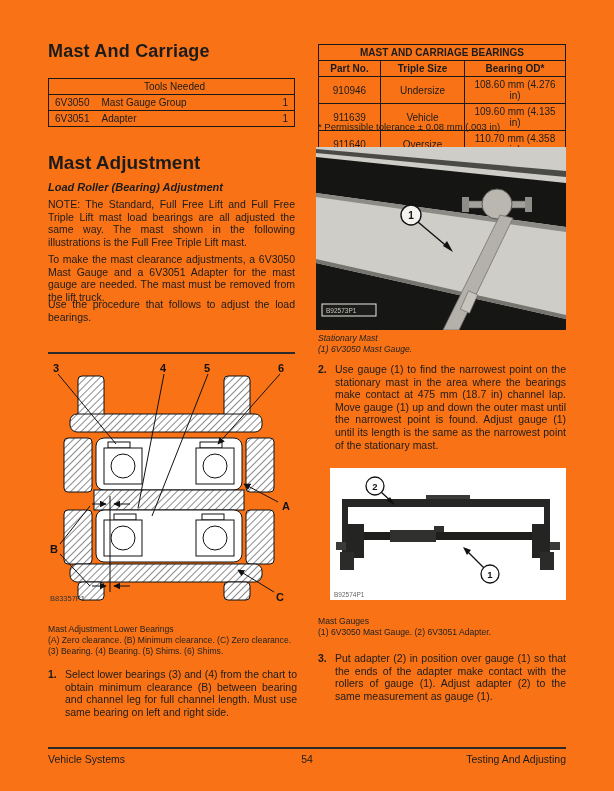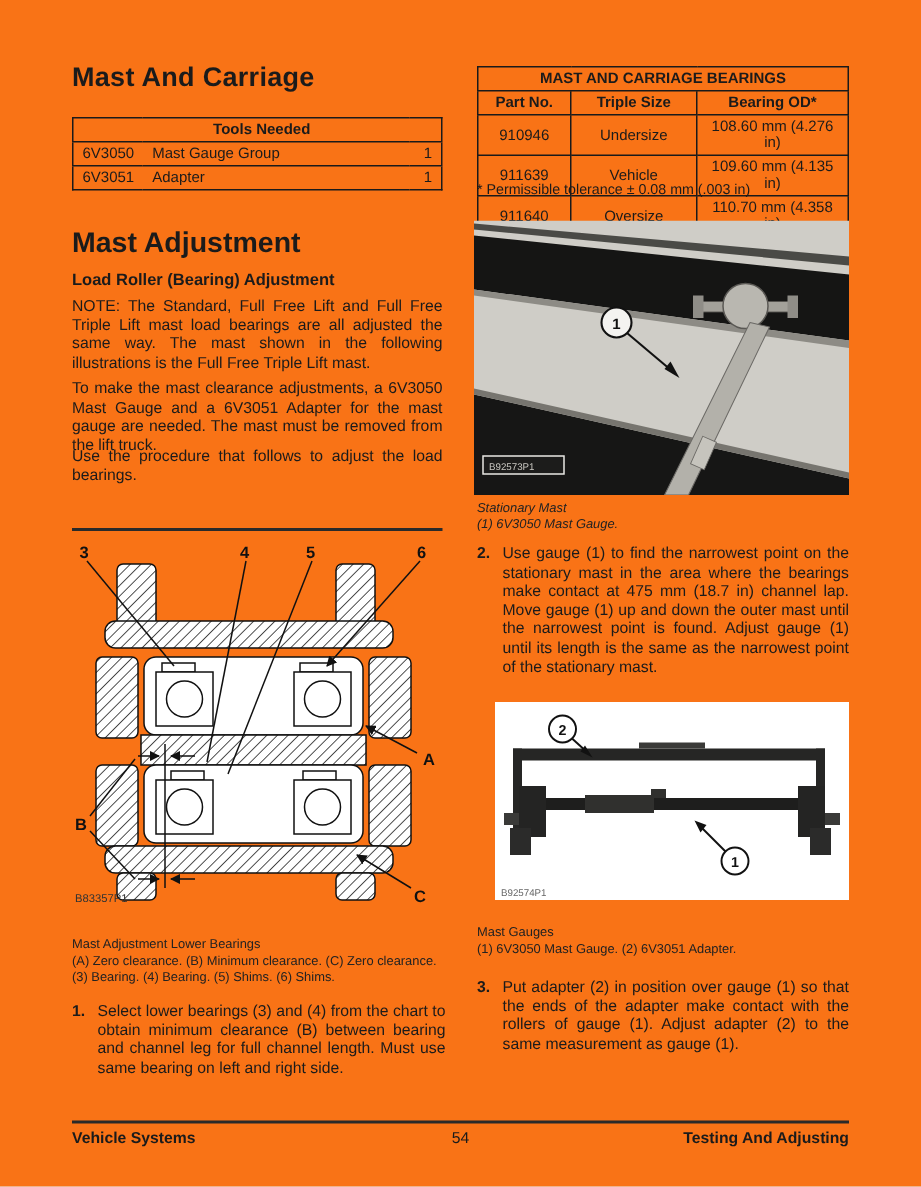--- a/index.html
+++ b/index.html
@@ -15,29 +15,29 @@
   .h3 { font-size:11px; font-weight:bold; }
   .body-text { font-size:10.5px; line-height:12.6px; text-align:justify; }
   .note-label { font-weight:normal; }
   .step { display:flex; }
   .step-num { font-weight:bold; font-size:10.5px; width:17px; flex:none; }
   .step-text { flex:1; font-size:10.5px; line-height:12.6px; text-align:justify; }
   .caption { font-size:8.6px; line-height:10.8px; color:#222; }
   table { border-collapse:collapse; width:100%; font-size:10px; color:#1b1b1b; }
   .tools-table table, .tools-table { border:1.3px solid #1a1a1a; }
   .tools-table td, .tools-table th { border-top:1px solid #1a1a1a; padding:2px 6px; height:15px; }
-  .tools-table th { border-top:none; text-align:center; font-weight:bold;padding-left:12px; }
+  .tools-table th { border-top:none; text-align:center; font-weight:normal;padding-left:12px; }
   .tools-table .c-part { width:46px; }
   .tools-table .c-qty { width:22px; text-align:right; }
   .bear-table, .bear-table th, .bear-table td { border:1px solid #1a1a1a; }
   .bear-table th, .bear-table td { padding:2px 3px; text-align:center; height:15px; }
   .bear-table .tbl-title { font-weight:bold; }
   .rule { background:#2a2a2a; height:2px; }
   .footnote { font-size:9.5px; }
-  .footer-text { font-size:10.5px; font-weight:bold; }
+  .footer-text { font-size:10.5px; font-weight:normal; }
   .footer-center { font-weight:normal; }
   svg text { font-family:"Liberation Sans", sans-serif; }
 </style>
 </head>
 <body>
 
 <div class="page">
 
   <div class="abs h1" style="left:48px; top:41px;">Mast And Carriage</div>
 
@@ -53,21 +53,21 @@
     </tr>
     <tr>
       <td class="c-part">6V3051</td>
       <td>Adapter</td>
       <td class="c-qty">1</td>
     </tr>
   </tbody>
     </table>
 
   <div class="abs h2" style="left:48px; top:152px;">Mast Adjustment</div>
-  <div class="abs h3" style="left:48px; top:181px;">Load Roller (Bearing) Adjustment</div>
+  <div class="abs h3" style="left:48px; top:181px;font-style:italic;">Load Roller (Bearing) Adjustment</div>
 
   <div class="abs body-text" style="left:48px; top:198px; width:247px;">
     <span class="note-label">NOTE:</span>
     <span>The Standard, Full Free Lift and Full Free Triple Lift mast load bearings are all adjusted the same way. The mast shown in the following illustrations is the Full Free Triple Lift mast.</span>
   </div>
   <div class="abs body-text" style="left:48px; top:253px; width:247px;">To make the mast clearance adjustments, a 6V3050 Mast Gauge and a 6V3051 Adapter for the mast gauge are needed. The mast must be removed from the lift truck.</div>
   <div class="abs body-text" style="left:48px; top:298px; width:247px;">Use the procedure that follows to adjust the load bearings.</div>
 
   <div class="abs rule" style="left:48px; top:352px; width:247px;"></div>
 

